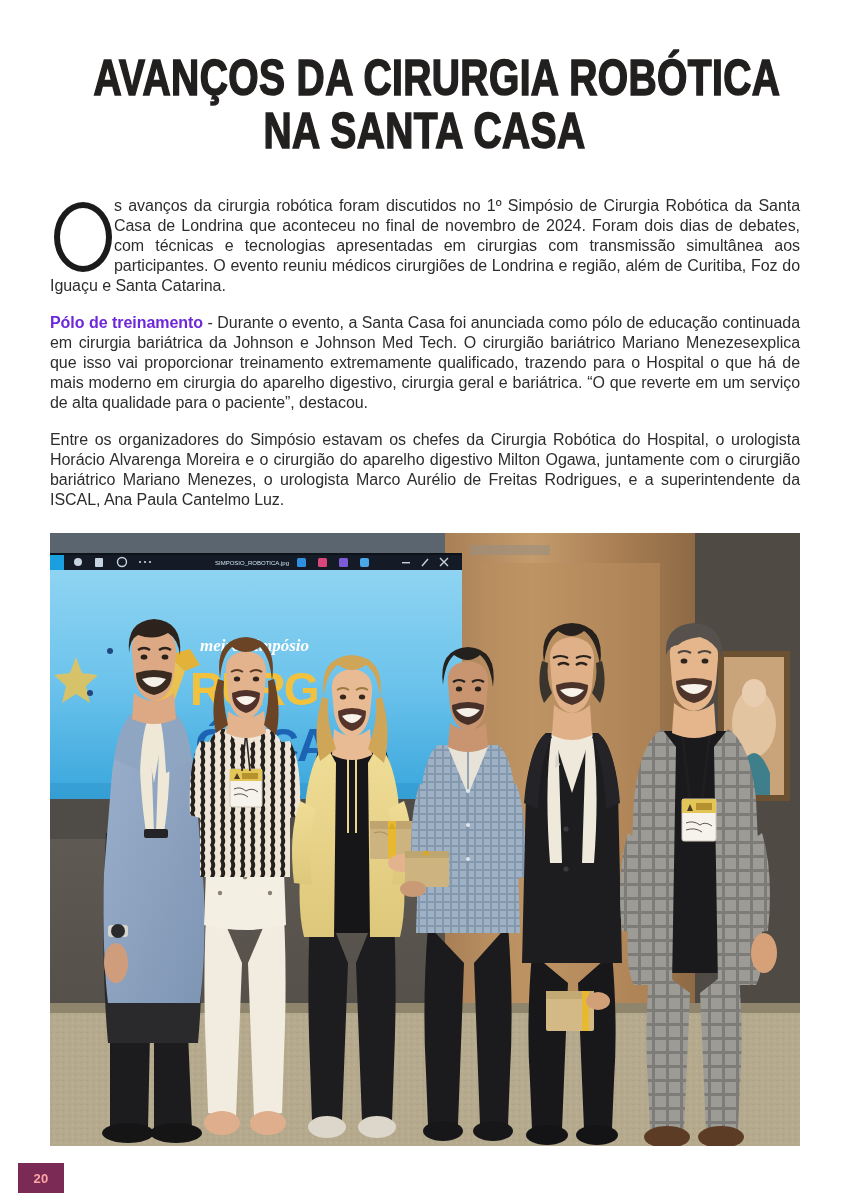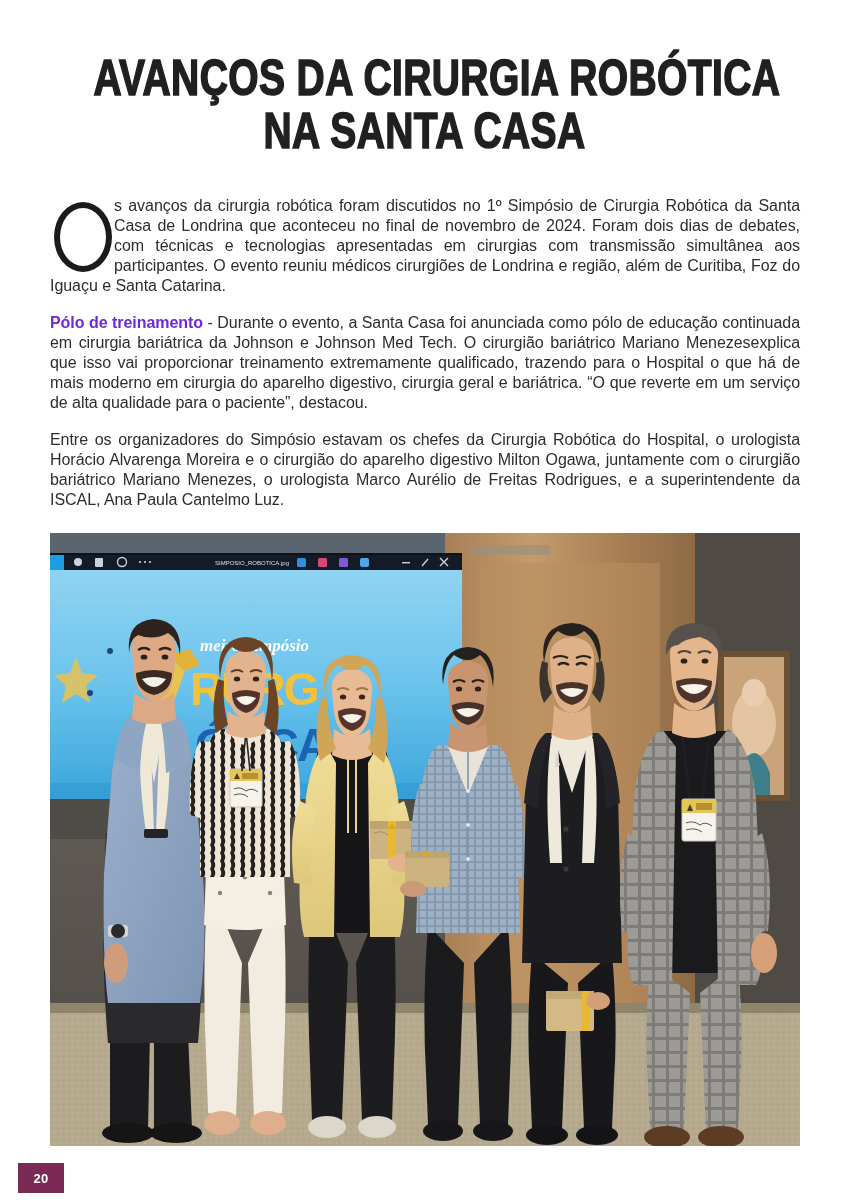--- a/index.html
+++ b/index.html
@@ -97,21 +97,21 @@
   .photo svg { display: block; width: 100%; height: 100%; }
 
   
   .page-badge {
     position: absolute;
     left: 18px;
     top: 1163px;
     width: 46px;
     height: 30px;
     background: #7b2a55;
-    color: #ffffff;
+    color: #fca5a5;
     font-size: 13px;
     font-weight: 700;
     display: flex;
     align-items: center;
     justify-content: center;
     letter-spacing: 0.3px;
   }
 </style>
 </head>
 <body>

